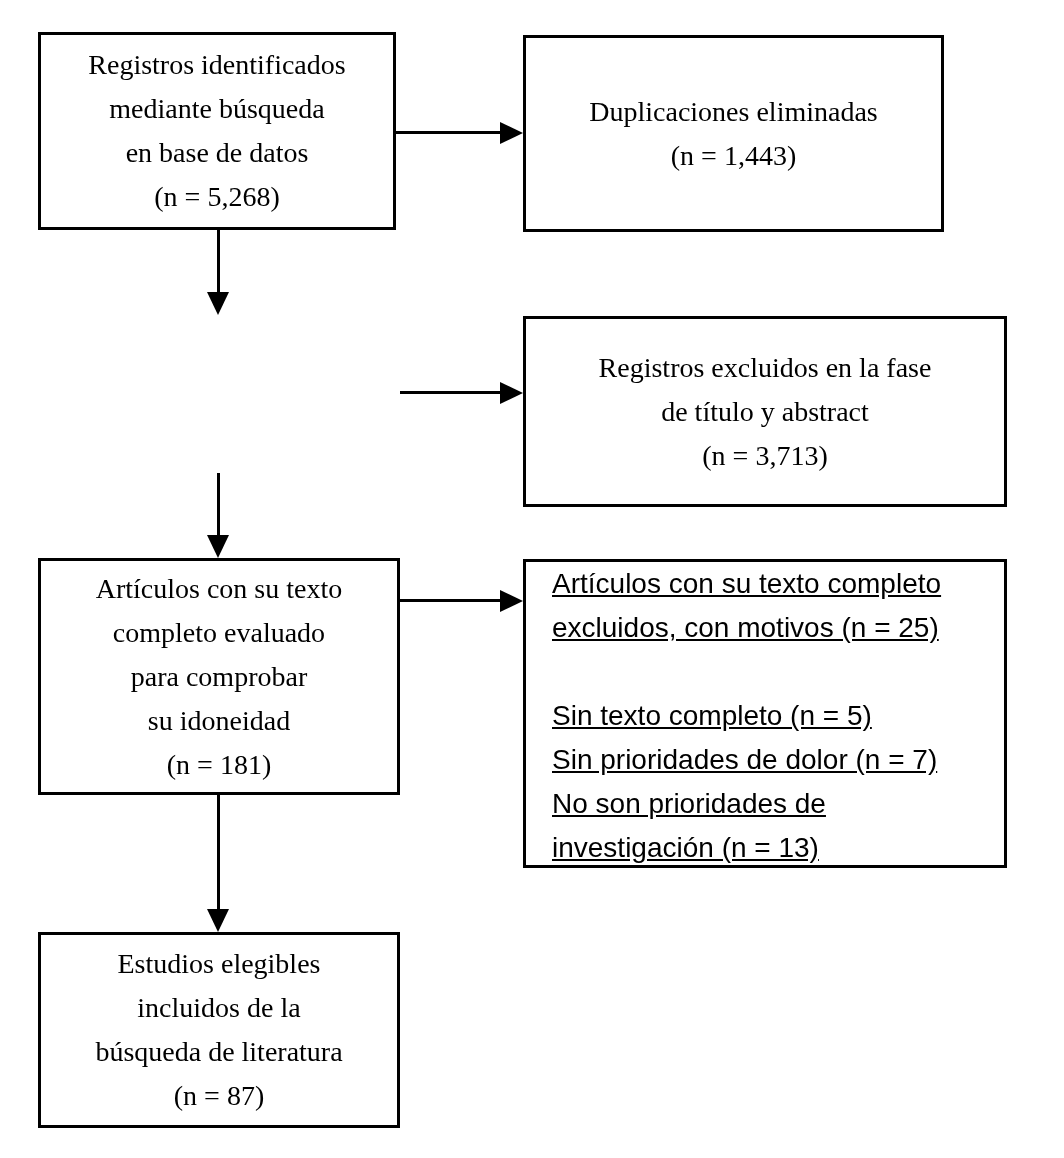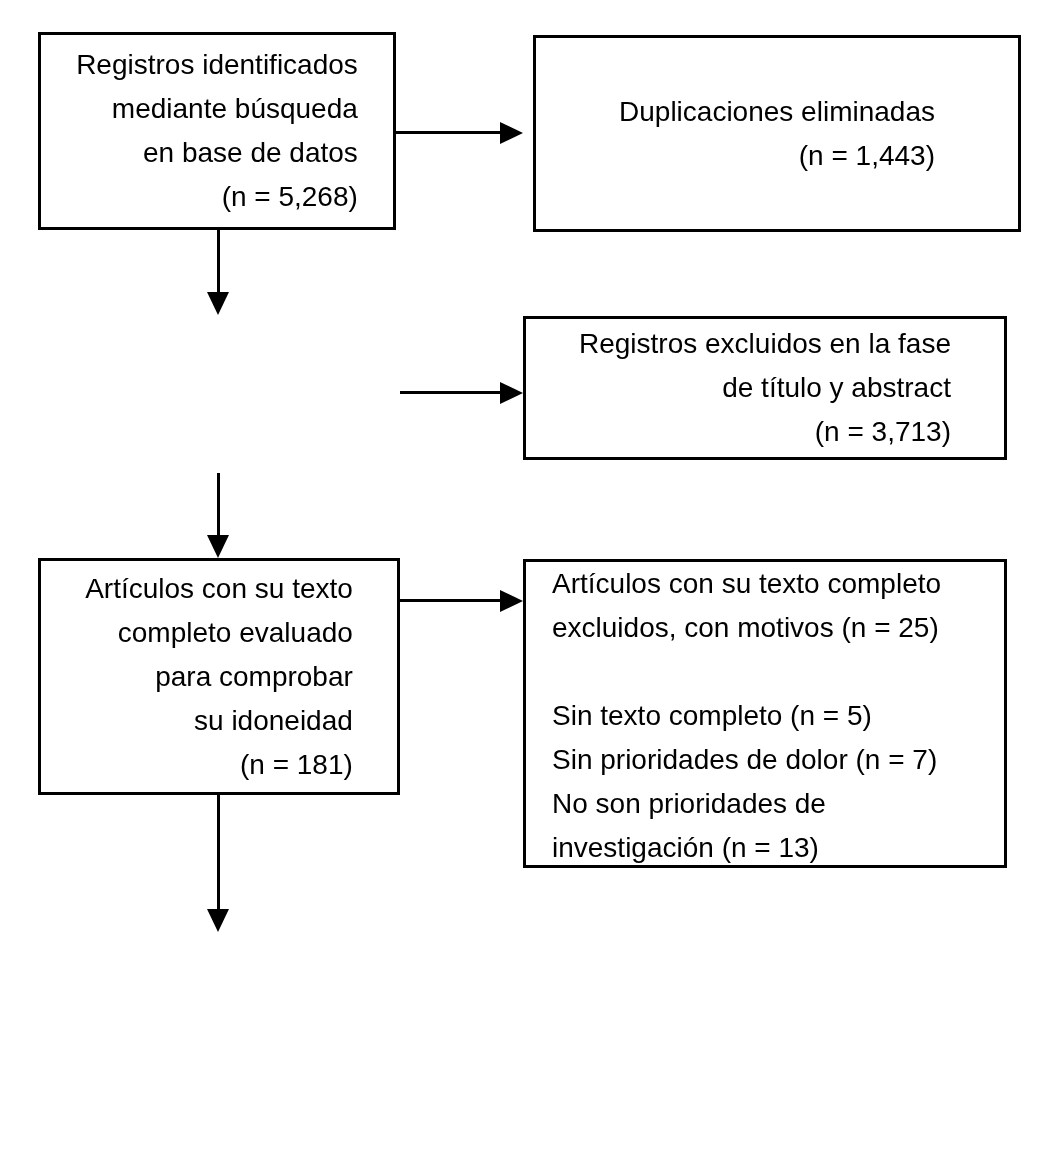--- a/index.html
+++ b/index.html
@@ -22,33 +22,35 @@
     background: #ffffff;
     font-size: 28px;
     line-height: 44px;
     white-space: pre-line;
     display: flex;
     flex-direction: column;
     justify-content: center;
   }
   .node.centered {
     align-items: center;
-    text-align: right;
+    text-align: center;
+    font-family: Liberation Serif, serif;
   }
   .node.left-aligned {
     align-items: flex-start;
     text-align: left;
     justify-content: flex-start;
     padding: 0 20px 0 26px;
+    text-decoration: underline;
   }
   
   #node-identified            { left: 38px;  top: 32px;  width: 358px; height: 198px; }
-  #node-duplicates-removed    { left: 523px; top: 35px;  width: 488px; height: 197px; margin-left: 10px; }
+  #node-duplicates-removed    { left: 523px; top: 35px;  width: 421px; height: 197px; }
   #node-screened              { left: 38px;  top: 315px; width: 362px; height: 158px; }
-  #node-excluded-title        { left: 523px; top: 316px; width: 484px; height: 144px; }
+  #node-excluded-title        { left: 523px; top: 316px; width: 484px; height: 191px; }
   #node-fulltext-assessed     { left: 38px;  top: 558px; width: 362px; height: 237px; }
   #node-fulltext-excluded     { left: 523px; top: 559px; width: 484px; height: 309px; }
   #node-included              { left: 38px;  top: 932px; width: 362px; height: 196px; }
 
   
   .shaft-v {
     position: absolute;
     width: 3px;
     background: #000000;
   }
@@ -102,20 +104,24 @@
 en base de datos
 (n = 5,268)</div>
 
 
   <div class="node centered" id="node-fulltext-assessed">Artículos con su texto
 completo evaluado
 para comprobar
 su idoneidad
 (n = 181)</div>
 
+  <div class="node centered" id="node-included">Estudios elegibles
+incluidos de la
+búsqueda de literatura
+(n = 87)</div>
 
   <div class="node centered" id="node-duplicates-removed">Duplicaciones eliminadas
 (n = 1,443)</div>
 
   <div class="node centered" id="node-excluded-title">Registros excluidos en la fase
 de título y abstract
 (n = 3,713)</div>
 
   <div class="node left-aligned" id="node-fulltext-excluded">Artículos con su texto completo
 excluidos, con motivos (n = 25)

